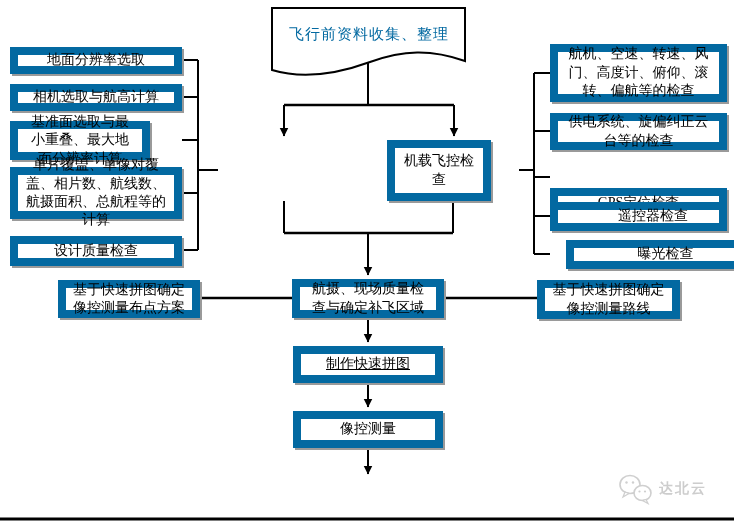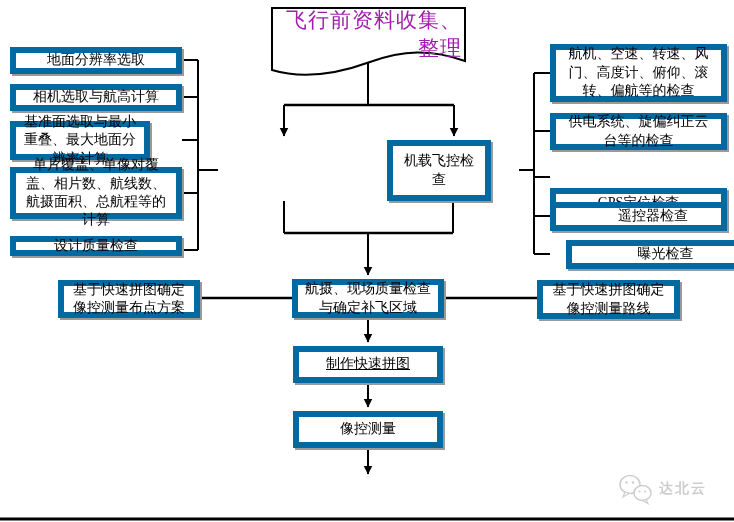--- a/index.html
+++ b/index.html
@@ -3,29 +3,29 @@
 <meta charset="utf-8">
 <style>
   html,body{margin:0;padding:0;background:#ffffff;}
   body{font-family:"Liberation Serif","DejaVu Serif",serif;}
   .canvas{
     position:relative;width:734px;height:522px;background:#ffffff;overflow:hidden;
   }
   .wires{position:absolute;left:0;top:0;z-index:0;}
   .node{
     position:absolute;z-index:2;box-sizing:border-box;
-    background:#ffffff;border:6px solid #0369a1;
+    background:#ffffff;border:8px solid #0369a1;
     box-shadow:2px 2px 0 #9a9a9a;
     display:flex;align-items:center;justify-content:center;
     text-align:center;font-size:14px;line-height:1.32;color:#000000;
     padding:1px 7px;
   }
   .doc-label{
     position:absolute;z-index:2;display:flex;align-items:center;justify-content:center;
-    text-align:right;font-size:21px;color:#a21caf;letter-spacing:1px;
+    text-align:center;font-size:15px;color:#0369a1;letter-spacing:1px;
   }
   .watermark{
     position:absolute;z-index:3;display:flex;align-items:center;gap:6px;
     color:#cccccc;
   }
   .watermark .wm-text{
     font-size:14px;font-weight:600;letter-spacing:2px;color:#cdcdcd;
     text-shadow:1px 1px 0 #ffffff;
   }
 </style>
@@ -70,21 +70,21 @@
 
     <path d="M0,519 H734" stroke="#000000" stroke-width="3" fill="none"></path>
   </svg>
 
   <div class="doc-label" style="left:276px;top:10px;width:186px;height:48px;">飞行前资料收集、整理</div>
 
   <div class="node" style="left:10px;top:47px;width:172px;height:27px;">地面分辨率选取</div>
   <div class="node" style="left:10px;top:84px;width:172px;height:27px;">相机选取与航高计算</div>
   <div class="node" style="left:10px;top:121px;width:140px;height:39px;">基准面选取与最小重叠、最大地面分辨率计算</div>
   <div class="node" style="left:10px;top:167px;width:172px;height:52px;">单片覆盖、单像对覆盖、相片数、航线数、航摄面积、总航程等的计算</div>
-  <div class="node" style="left:10px;top:236px;width:172px;height:20px;">设计质量检查</div>
+  <div class="node" style="left:10px;top:236px;width:172px;height:30px;">设计质量检查</div>
 
   <div class="node" style="left:387px;top:140px;width:104px;height:61px;">机载飞控检查</div>
 
   <div class="node" style="left:550px;top:44px;width:177px;height:58px;">航机、空速、转速、风门、高度计、俯仰、滚转、偏航等的检查</div>
   <div class="node" style="left:550px;top:113px;width:177px;height:37px;">供电系统、旋偏纠正云台等的检查</div>
   <div class="node" style="left:550px;top:163px;width:177px;height:30px;margin-top:25px;">GPS定位检查</div>
   <div class="node" style="left:550px;top:202px;width:177px;height:29px;padding-left:36px;">遥控器检查</div>
   <div class="node" style="left:550px;top:240px;width:199px;height:29px;margin-left:16px;">曝光检查</div>
 
   <div class="node" style="left:58px;top:280px;width:142px;height:38px;">基于快速拼图确定像控测量布点方案</div>

